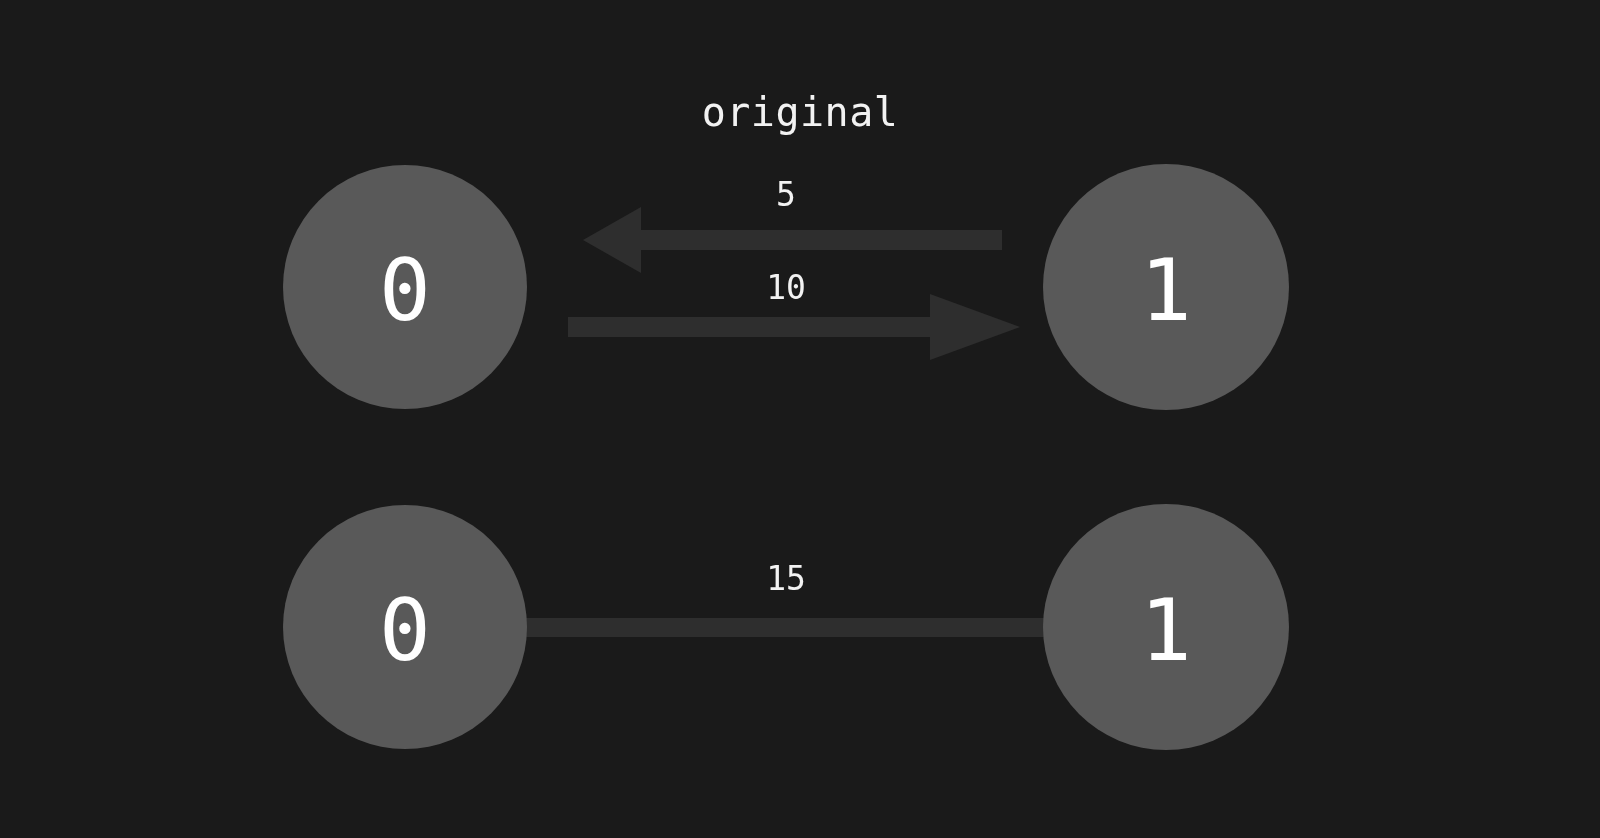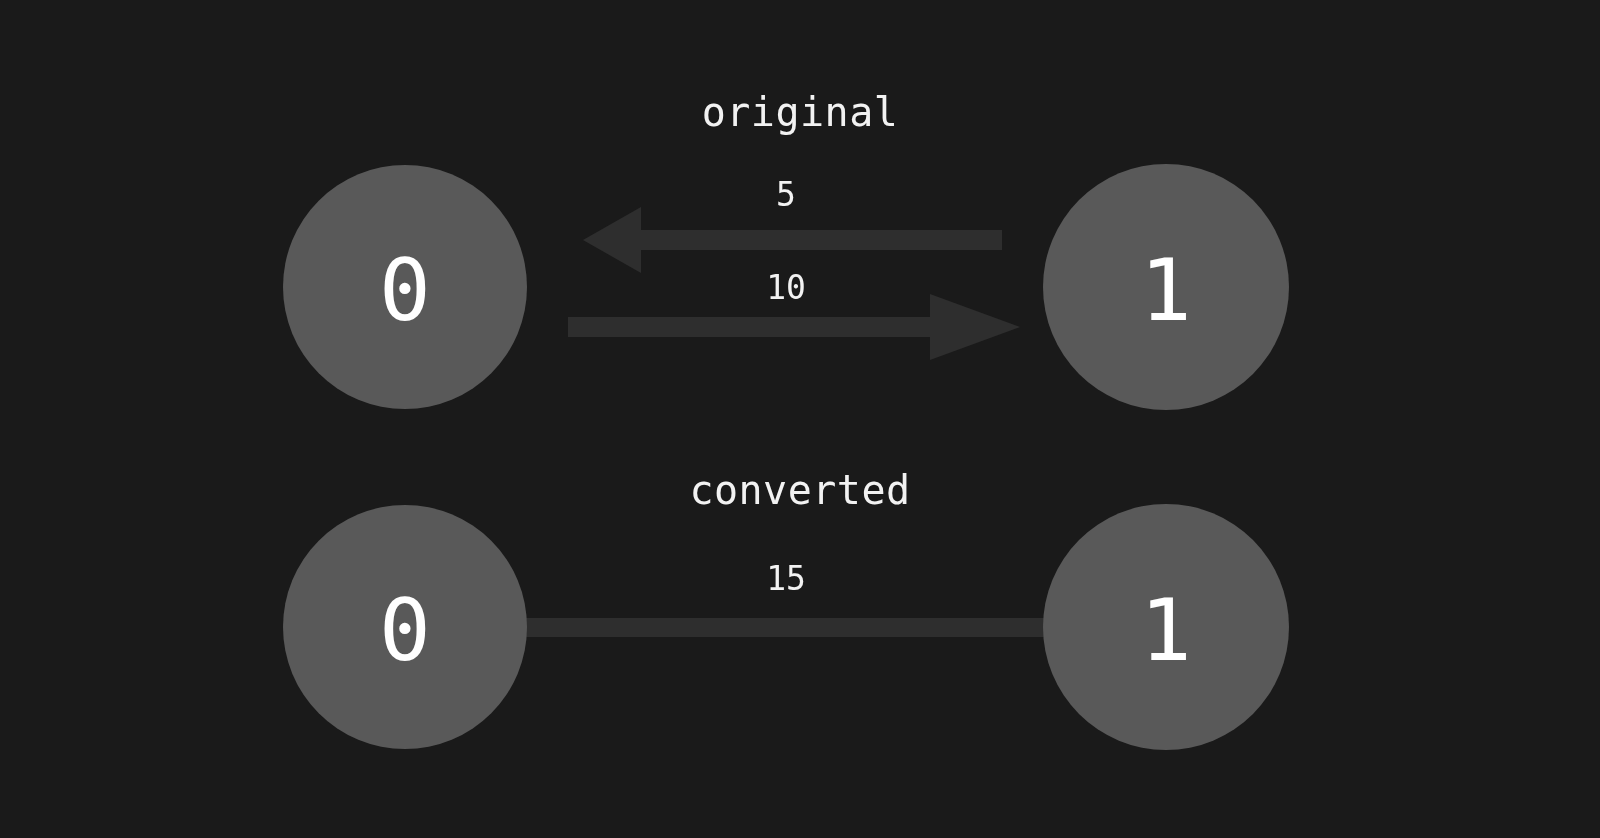--- a/index.html
+++ b/index.html
@@ -91,21 +91,20 @@
       </g>
 
       <g>
         <circle class="node-circle" cx="1166" cy="285" r="123"></circle>
         <text class="node-label" x="1166" y="288">1</text>
       </g>
     </svg>
   </div>
 
   <div class="panel" id="panel-converted">
-    <div class="panel-title" id="title-converted">converted</div>
 
     <svg class="graph-svg" viewBox="0 0 1600 458">
 
       <g>
         <rect class="edge-shape" x="500" y="238" width="575" height="19"></rect>
         <text class="edge-label" x="786" y="198">15</text>
       </g>
 
       <g>
         <circle class="node-circle" cx="405" cy="247" r="122"></circle>

